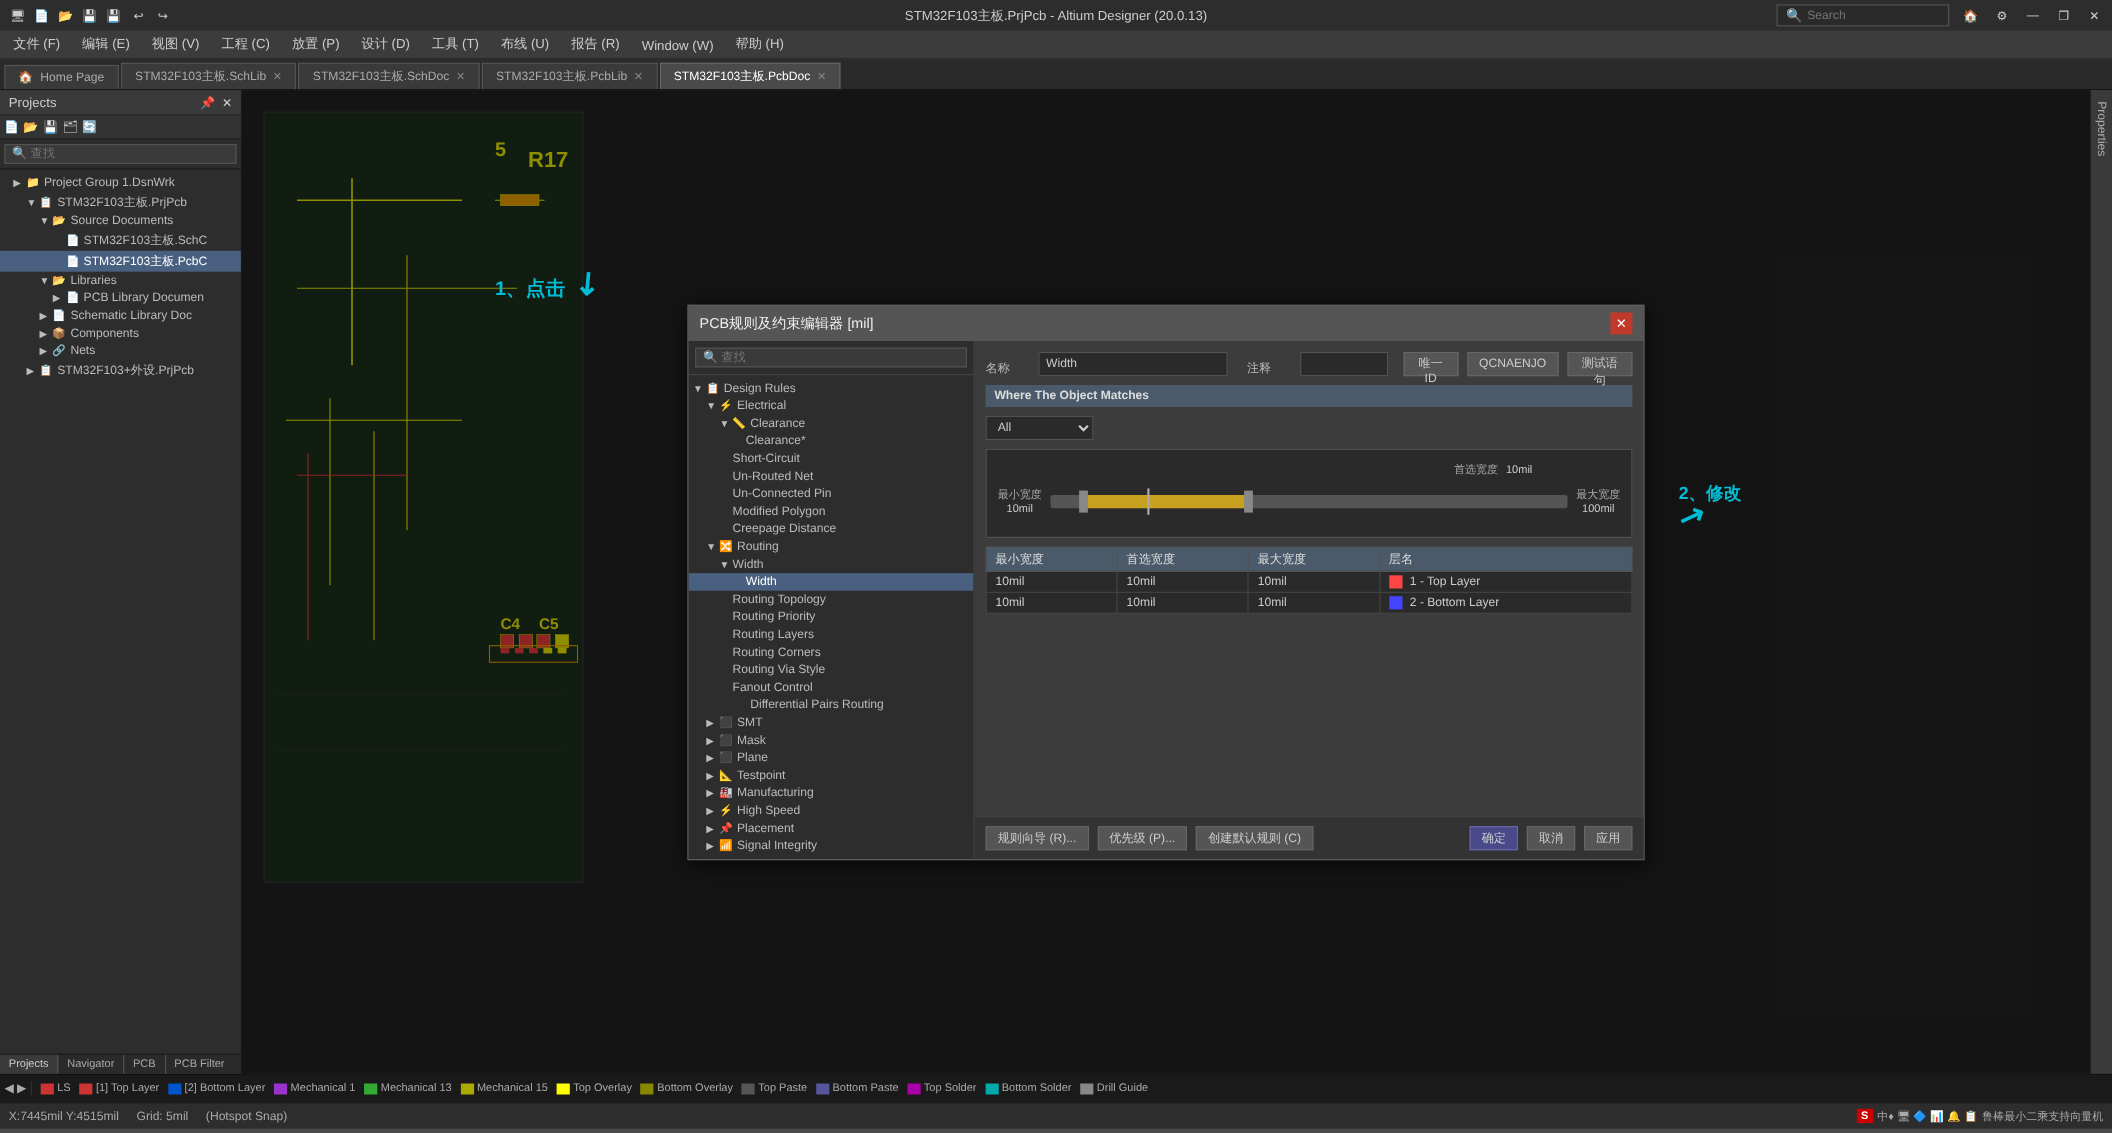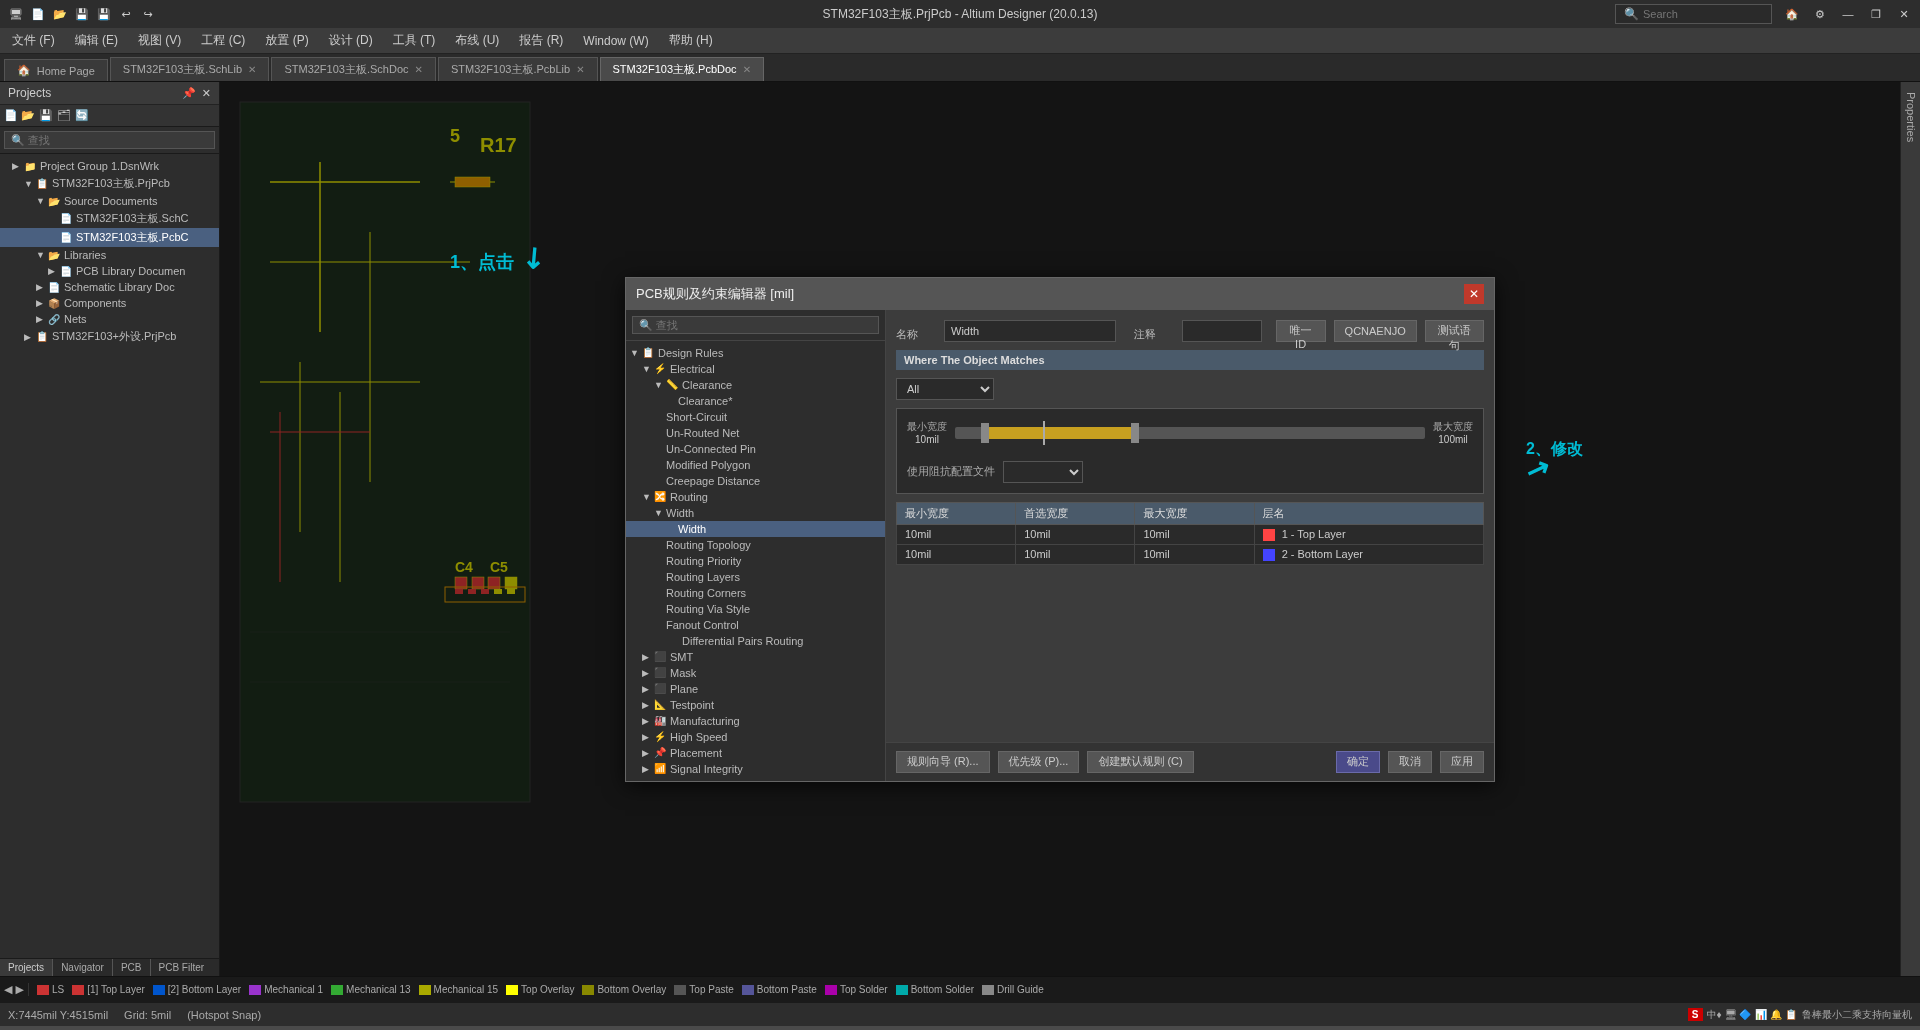--- a/index.html
+++ b/index.html
@@ -488,20 +488,27 @@
               <div class="section-header">Where The Object Matches</div>
               <div class="form-row">
                 <select class="dropdown-select" style="width:98px;">
                   <option>All</option>
                 </select>
               </div>
 
 
               <div style="background:#2a2a2a;border:1px solid #555;padding:10px;margin-bottom:8px;position:relative;">
 
+                <div style="display:flex;align-items:center;gap:20px;margin-bottom:8px;">
+                  <div style="flex:1;text-align:right;">
+                    <span style="font-size:10px;color:#aaa;">首选宽度</span>
+                    <span style="font-size:10px;color:#ccc;margin-left:4px;">10mil</span>
+                  </div>
+                  <div style="width:60px;"></div>
+                </div>
 
                 <div style="display:flex;align-items:center;gap:8px;">
                   <div style="display:flex;flex-direction:column;align-items:center;">
                     <span style="font-size:10px;color:#aaa;">最小宽度</span>
                     <span style="font-size:10px;color:#ccc;">10mil</span>
                   </div>
 
                   <div style="flex:1;position:relative;height:28px;">
                     <div style="position:absolute;top:8px;left:0;right:0;height:12px;background:#555;border-radius:2px;"></div>
                     <div style="position:absolute;top:8px;left:30px;width:150px;height:12px;background:#c8a020;border-radius:2px;"></div>
@@ -517,26 +524,20 @@
                 </div>
 
                 <div style="position:absolute;right:-100px;top:30px;color:#00bcd4;font-size:22px;font-weight:bold;">
                   <div style="font-size:16px;font-weight:bold;color:#00bcd4;">2、修改</div>
                   <div style="font-size:28px;transform:rotate(200deg);display:inline-block;margin-top:-8px;">↙</div>
                 </div>
 
                 <div class="radio-group" style="margin-top:8px;">
                 </div>
 
-                <div style="display:flex;align-items:center;gap:8px;margin-top:6px;">
-                  <span style="font-size:11px;color:#aaa;">使用阻抗配置文件</span>
-                  <select class="dropdown-select" style="width:80px;">
-                    <option></option>
-                  </select>
-                </div>
               </div>
 
               <table class="width-table">
                 <thead>
                   <tr>
                     <th>最小宽度</th>
                     <th>首选宽度</th>
                     <th>最大宽度</th>
                     <th>层名</th>
                   </tr>

